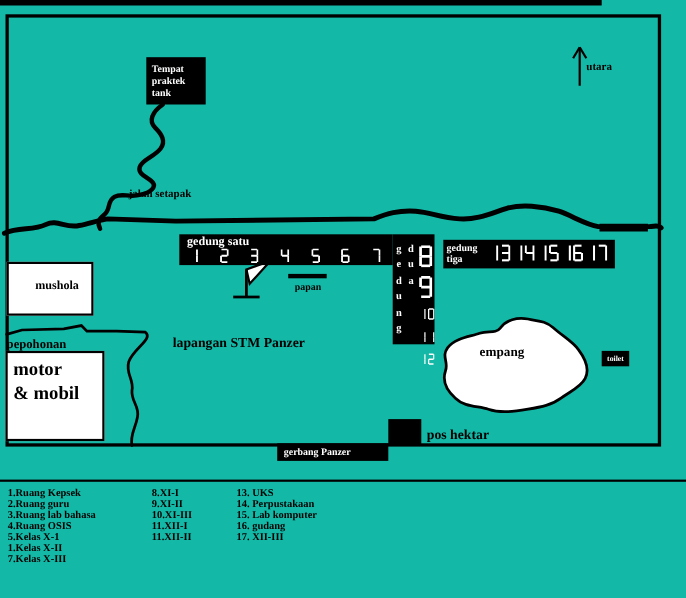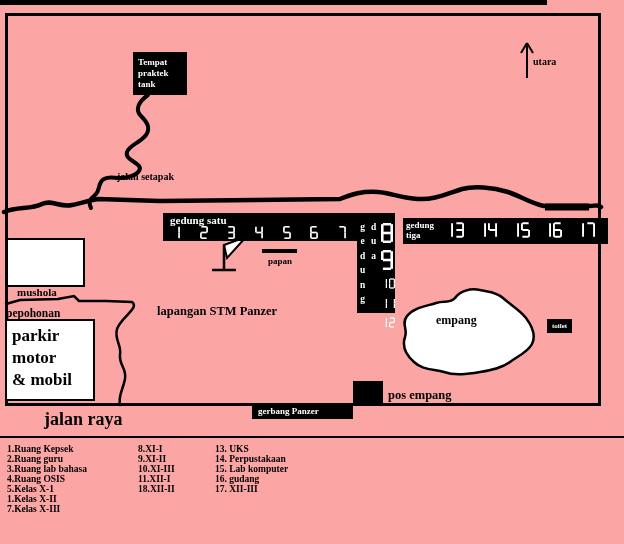--- a/index.html
+++ b/index.html
@@ -1,17 +1,17 @@
 <!DOCTYPE html>
 <html><head>
 <meta charset="utf-8">
 <style>
   html,body{margin:0;padding:0;background:#ffffff;}
   #canvas{
-    position:relative;width:624px;height:544px;background:#fca5a5;overflow:hidden;
+    position:relative;width:624px;height:544px;background:#14b8a6;overflow:hidden;
     font-family:"Liberation Serif", serif;color:#000;
   }
   .abs{position:absolute;}
   .ink{background:#000;}
   .blackbox{position:absolute;background:#000;color:#fff;font-weight:bold;}
   .whitebox{position:absolute;background:#fff;border:2px solid #000;}
   .lbl{position:absolute;font-weight:bold;color:#000;white-space:nowrap;}
   .wlbl{color:#fff;font-weight:bold;white-space:nowrap;}
   .segrow{display:flex;align-items:flex-end;}
   .segrow.spread{justify-content:space-between;}
@@ -210,21 +210,21 @@
               <line x1="9" y1="1" x2="9" y2="8.5" stroke="#ffffff" stroke-width="2.2"></line>
               <line x1="1.5" y1="8.5" x2="8.5" y2="8.5" stroke="#ffffff" stroke-width="2.2"></line>
               <line x1="1" y1="8.5" x2="1" y2="16" stroke="#ffffff" stroke-width="2.2"></line>
               <line x1="1.5" y1="16" x2="8.5" y2="16" stroke="#ffffff" stroke-width="2.2"></line>
             </svg>
           </span>
         </span>
     </div>
   </div>
 
-  <div class="blackbox" style="left:403px;top:218px;width:205px;height:26px;">
+  <div class="blackbox" style="left:403px;top:218px;width:156px;height:26px;">
     <div class="wlbl" style="position:absolute;left:3px;top:2px;font-size:9px;line-height:10px;">
       <div>gedung</div>
       <div>tiga</div>
     </div>
     <div class="segrow spread" style="position:absolute;left:40px;right:12px;top:4px;">
         <span class="segnum">
           <svg width="9" height="16" viewBox="0 0 10 17">
             <line x1="9" y1="1" x2="9" y2="8.5" stroke="#ffffff" stroke-width="2.2"></line>
             <line x1="9" y1="8.5" x2="9" y2="16" stroke="#ffffff" stroke-width="2.2"></line>
           </svg>
@@ -283,64 +283,62 @@
           <svg width="9" height="16" viewBox="0 0 10 17">
             <line x1="1.5" y1="1" x2="8.5" y2="1" stroke="#ffffff" stroke-width="2.2"></line>
             <line x1="9" y1="1" x2="9" y2="8.5" stroke="#ffffff" stroke-width="2.2"></line>
             <line x1="9" y1="8.5" x2="9" y2="16" stroke="#ffffff" stroke-width="2.2"></line>
           </svg>
         </span>
       </div>
   </div>
 
   <div class="whitebox" style="left:6px;top:238px;width:75px;height:45px;">
-    <div class="lbl" style="left:9px;top:14px;font-size:11px;margin-top:32px;">mushola</div>
+    <div class="lbl" style="left:24px;top:14px;font-size:11px;">mushola</div>
   </div>
 
   <div class="abs ink" style="left:262px;top:249px;width:35px;height:4px;"></div>
   <div class="lbl" style="left:262px;top:256px;width:36px;text-align:center;font-size:9px;">papan</div>
 
   <div class="lbl" style="left:6px;top:307px;font-size:11.5px;">pepohonan</div>
 
   <div class="lbl" style="left:157px;top:304px;font-size:12.5px;">lapangan STM Panzer</div>
 
   <div class="whitebox" style="left:5px;top:319px;width:90px;height:82px;font-weight:bold;font-size:17px;line-height:22px;padding:4px 0 0 5px;box-sizing:border-box;">
-    <div>parkir</div>
     <div>motor</div>
     <div>&amp; mobil</div>
   </div>
 
   <div class="lbl" style="left:436px;top:313px;font-size:12px;">empang</div>
 
   <div class="blackbox" style="left:547px;top:319px;width:25px;height:14px;font-size:7px;text-align:center;line-height:14px;">toilet</div>
 
   <div class="abs ink" style="left:353px;top:381px;width:30px;height:24px;"></div>
-  <div class="lbl" style="left:388px;top:388px;font-size:12.5px;">pos empang</div>
+  <div class="lbl" style="left:388px;top:388px;font-size:12.5px;">pos hektar</div>
 
   <div class="blackbox" style="left:252px;top:403px;width:101px;height:16px;font-size:9px;line-height:16px;padding-left:6px;box-sizing:border-box;">gerbang Panzer</div>
 
-  <div class="lbl" style="left:44px;top:409px;font-size:18px;">jalan raya</div>
 
   <div class="abs ink" style="left:0;top:436px;width:624px;height:2px;"></div>
 
   <div class="legend-col" style="left:7px;top:444px;">
       <div class="legend-item">1.Ruang Kepsek</div>
       <div class="legend-item">2.Ruang guru</div>
       <div class="legend-item">3.Ruang lab bahasa</div>
       <div class="legend-item">4.Ruang OSIS</div>
       <div class="legend-item">5.Kelas X-1</div>
       <div class="legend-item">1.Kelas X-II</div>
       <div class="legend-item">7.Kelas X-III</div>
     </div>
   <div class="legend-col" style="left:138px;top:444px;">
       <div class="legend-item">8.XI-I</div>
       <div class="legend-item">9.XI-II</div>
       <div class="legend-item">10.XI-III</div>
       <div class="legend-item">11.XII-I</div>
-      <div class="legend-item">18.XII-II</div>
+      <div class="legend-item">11.XII-II</div>
     </div>
   <div class="legend-col" style="left:215px;top:444px;">
       <div class="legend-item">13. UKS</div>
       <div class="legend-item">14. Perpustakaan</div>
       <div class="legend-item">15. Lab komputer</div>
       <div class="legend-item">16. gudang</div>
       <div class="legend-item">17. XII-III</div>
     </div>
 
 </div>

